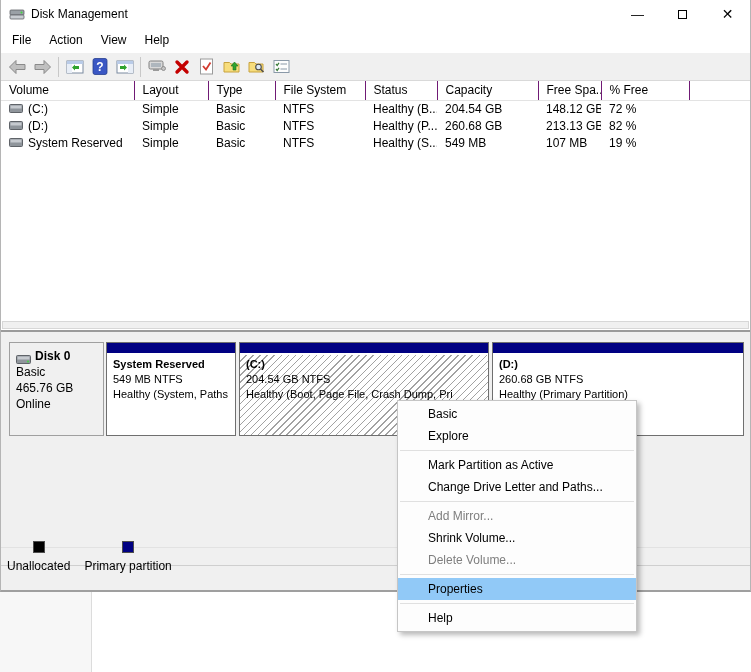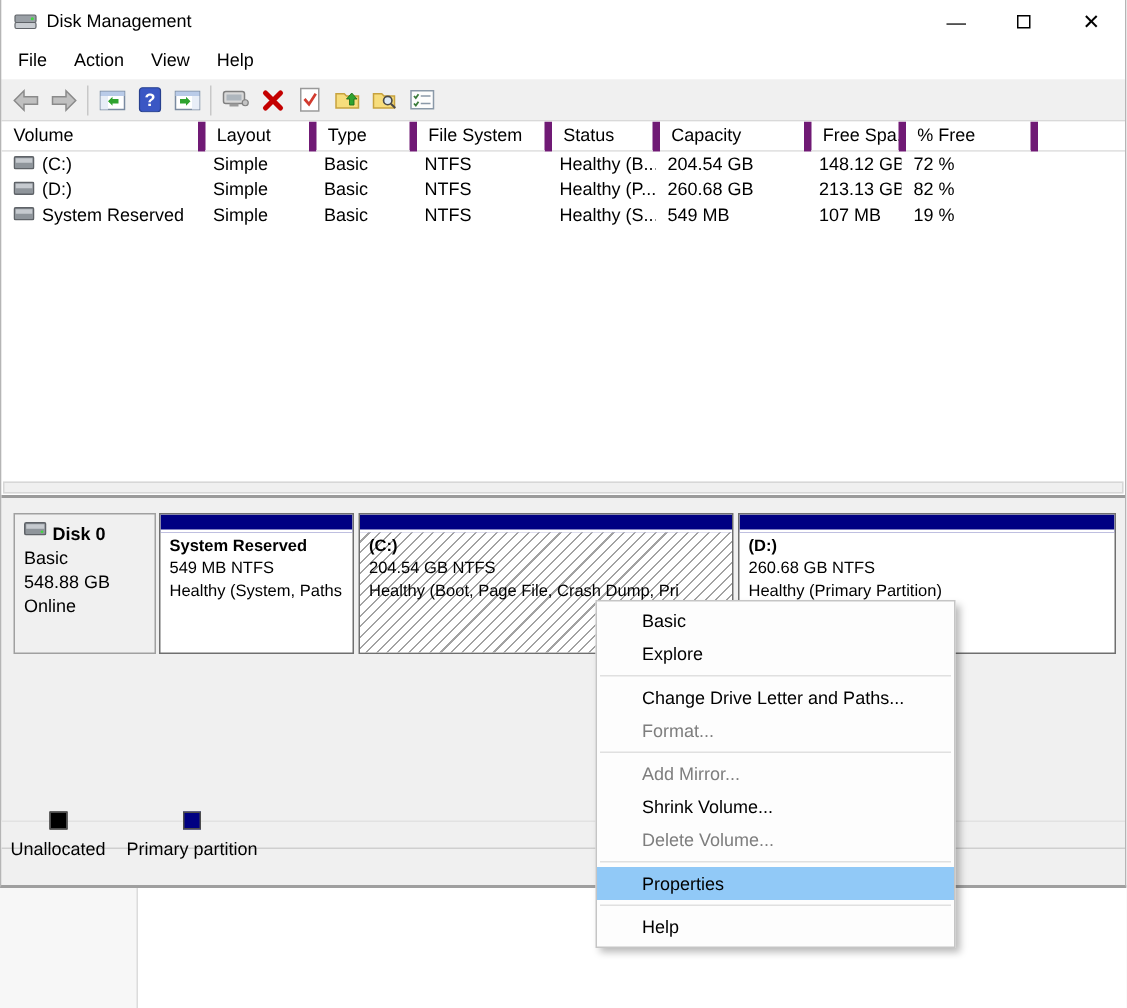--- a/index.html
+++ b/index.html
@@ -26,34 +26,34 @@
   .menu-item { padding:0 9px; line-height:25px; }
 
   .toolbar { height:28px; background:#f0f0f0; border-bottom:1px solid #d9d9d9; display:flex; align-items:center; padding-left:4px; flex:none; }
   .tool-btn { width:25px; height:22px; display:flex; align-items:center; justify-content:center; flex:none; }
   .tool-sep { width:1px; height:20px; background:#c8c8c8; margin:0 3px; flex:none; }
 
   
   .top-pane { height:249px; background:#fff; position:relative; flex:none; overflow:hidden; }
   table.vol-table { width:100%; border-collapse:collapse; table-layout:fixed; }
   .vol-table th { font-weight:normal; text-align:left; height:19px; padding:0 0 0 8px;
-    border-right:5px solid #701a75; border-bottom:1px solid #e3e3e3; overflow:hidden; white-space:nowrap; }
+    border-right:1px solid #701a75; border-bottom:1px solid #e3e3e3; overflow:hidden; white-space:nowrap; }
   .vol-table th:last-child { border-right:none; }
   .vol-table td { height:17px; padding:0 0 0 8px; overflow:hidden; white-space:nowrap; }
   .vol-cell { display:flex; align-items:center; gap:5px; }
   .vol-icon { width:14px; height:9px; flex:none; }
   .hscroll-strip { position:absolute; left:1px; right:1px; bottom:1px; height:8px; background:#f0f0f0; border:1px solid #d7d7d7; }
 
   .splitter { height:6px; background:#f0f0f0; border-top:2px solid #9b9b9b; flex:none; }
 
   
   .bottom-pane { flex:1; background:#f0f0f0; position:relative; }
   .disk-row { position:absolute; left:8px; top:6px; right:6px; height:94px; display:flex; }
   .disk-info { width:95px; flex:none; border:1px solid #a0a0a0; padding:5px 2px 0 6px; background:#f0f0f0; line-height:16px; }
-  .disk-title { display:flex; align-items:flex-start; gap:4px; font-weight:bold; }
+  .disk-title { display:flex; align-items:flex-end; gap:4px; font-weight:bold; }
   .disk-ico { width:15px; height:9px; flex:none; }
   .partitions { flex:1; display:flex; margin-left:2px; gap:3px; }
   .partition { border:1px solid #6f6f6f; background:#fff; display:flex; flex-direction:column; overflow:hidden; }
   .part-sr { width:130px; flex:none; }
   .part-c  { width:250px; flex:none; }
   .part-d  { flex:1; }
   .part-header { height:12px; border-bottom:2px solid #fff; flex:none; }
   .part-body { flex:1; padding:2px 0 0 6px; overflow:hidden; line-height:15px; font-size:11px; }
   .part-body div { white-space:nowrap; }
   .part-name { font-weight:bold; }
@@ -279,21 +279,21 @@
       <div class="disk-info">
         <div class="disk-title">
           <svg class="disk-ico" viewBox="0 0 15 9">
               <rect x="0.5" y="0.5" width="14" height="8" rx="1" fill="#8f959b" stroke="#5f6368"></rect>
               <rect x="1.5" y="1.5" width="12" height="3" fill="#c6cacf"></rect>
               <circle cx="12" cy="6.5" r="0.9" fill="#3ddc3d"></circle>
             </svg>
           <span>Disk 0</span>
         </div>
         <div>Basic</div>
-        <div>548.88 GB</div>
+        <div>465.76 GB</div>
         <div>Online</div>
       </div>
       <div class="partitions">
         <div class="partition part-sr">
           <div class="part-header" style="background-color: rgb(0, 0, 130);"></div>
           <div class="part-body">
             <div class="part-name">System Reserved</div>
             <div>549 MB NTFS</div>
             <div>Healthy (System, Paths</div>
           </div>
@@ -327,22 +327,22 @@
         <span>Primary partition</span>
       </span>
     </div>
   </div>
 </div>
 
 <div class="context-menu">
   <div class="cm-item">Basic</div>
   <div class="cm-item">Explore</div>
   <div class="cm-sep"></div>
+  <div class="cm-item">Mark Partition as Active</div>
   <div class="cm-item">Change Drive Letter and Paths...</div>
-  <div class="cm-item disabled">Format...</div>
   <div class="cm-sep"></div>
   <div class="cm-item disabled">Add Mirror...</div>
   <div class="cm-item">Shrink Volume...</div>
   <div class="cm-item disabled">Delete Volume...</div>
   <div class="cm-sep"></div>
   <div class="cm-item highlighted">Properties</div>
   <div class="cm-sep"></div>
   <div class="cm-item">Help</div>
 </div>
 

